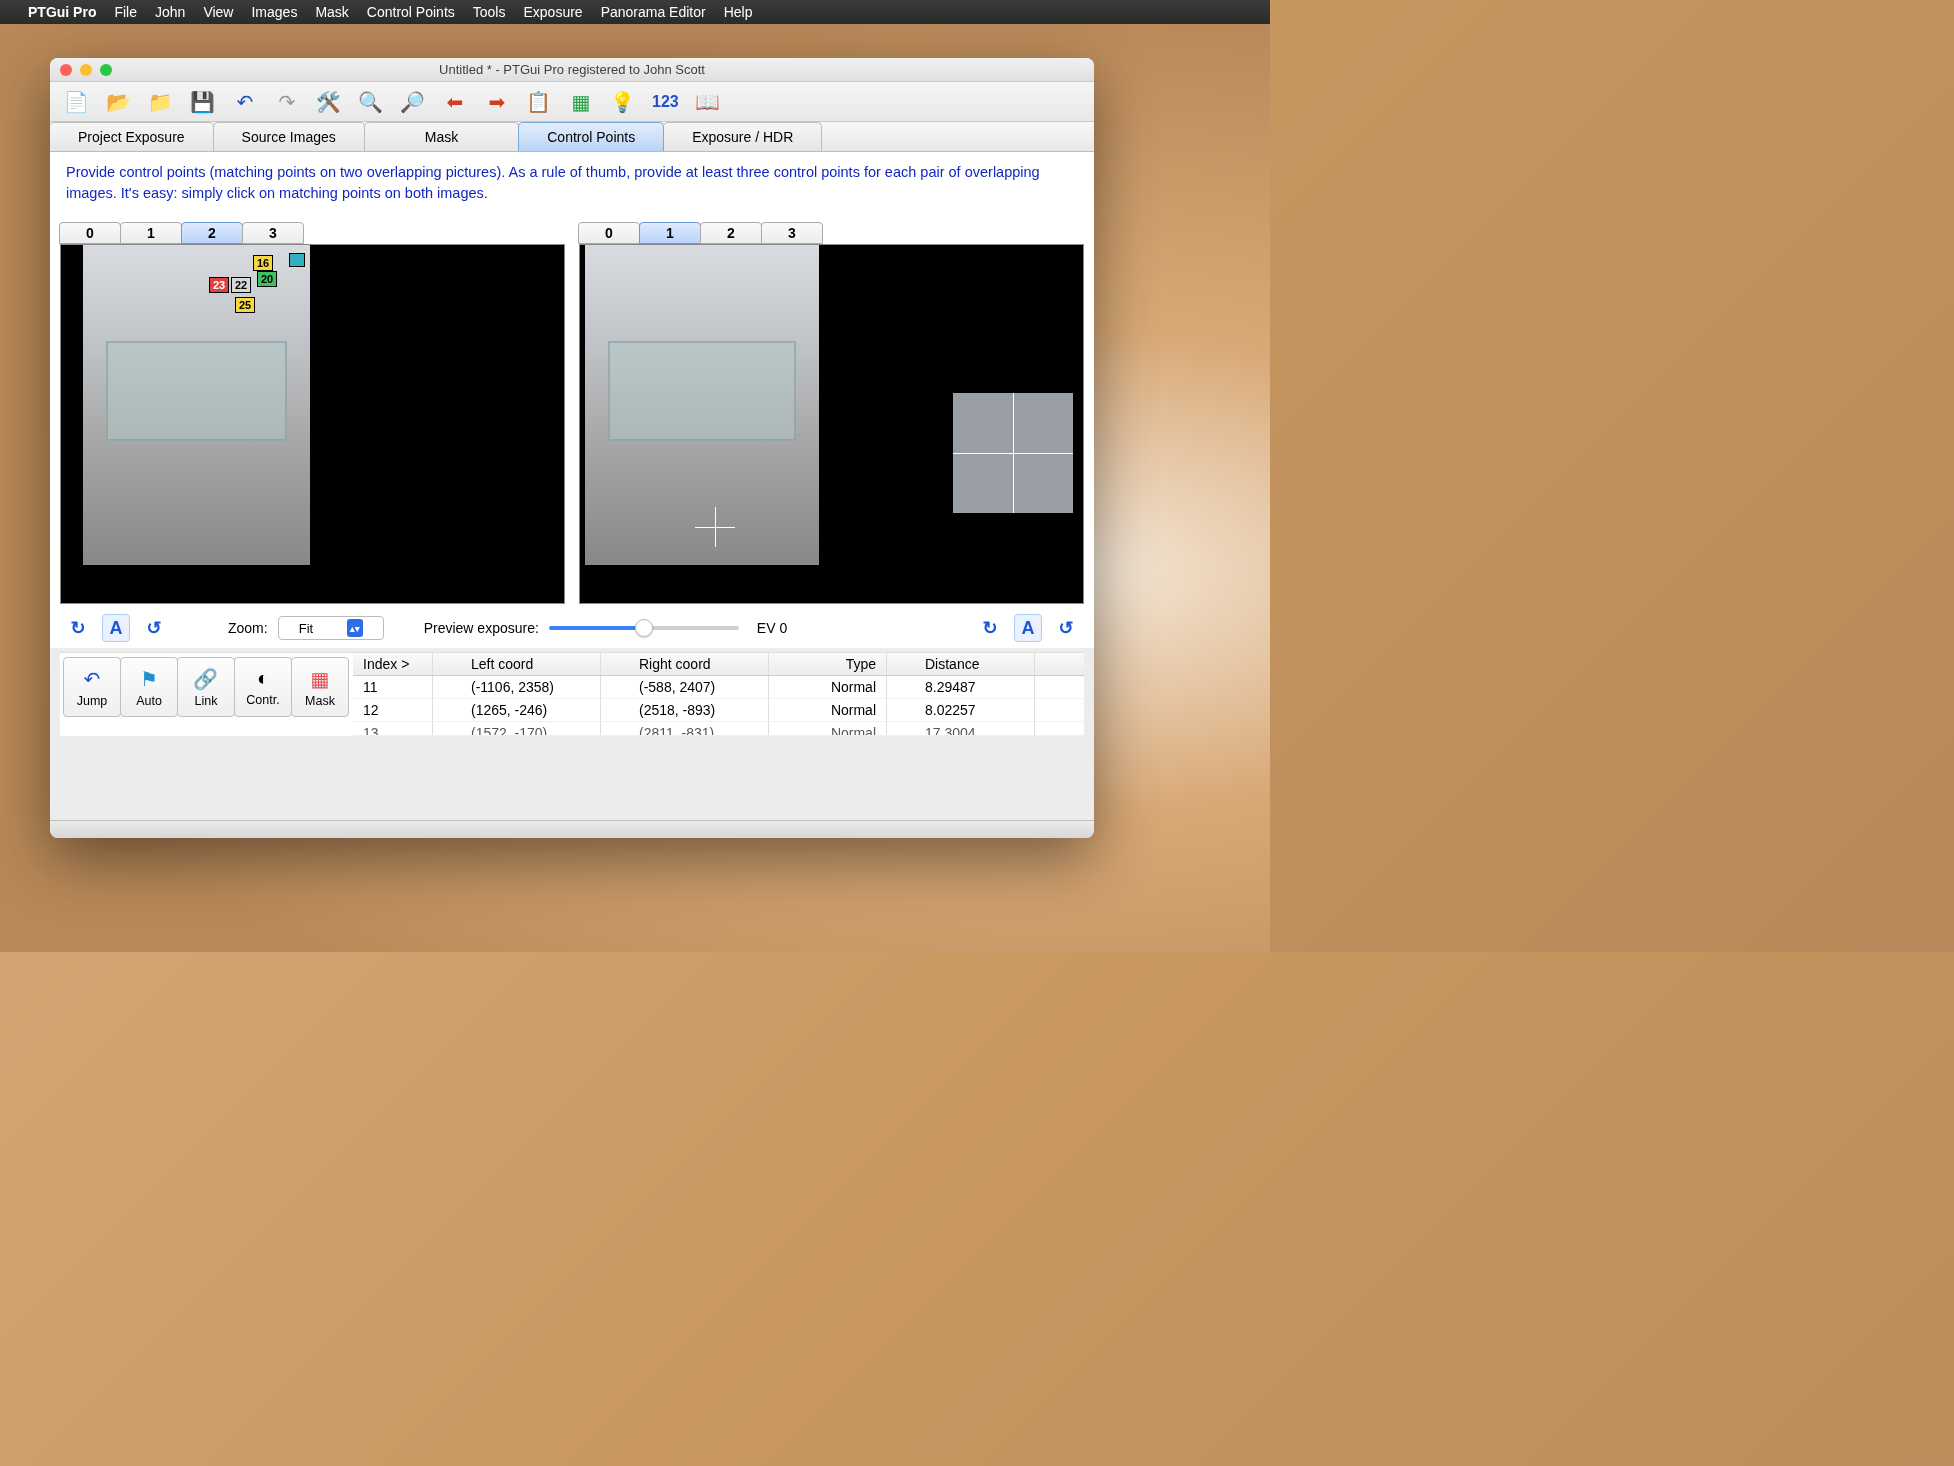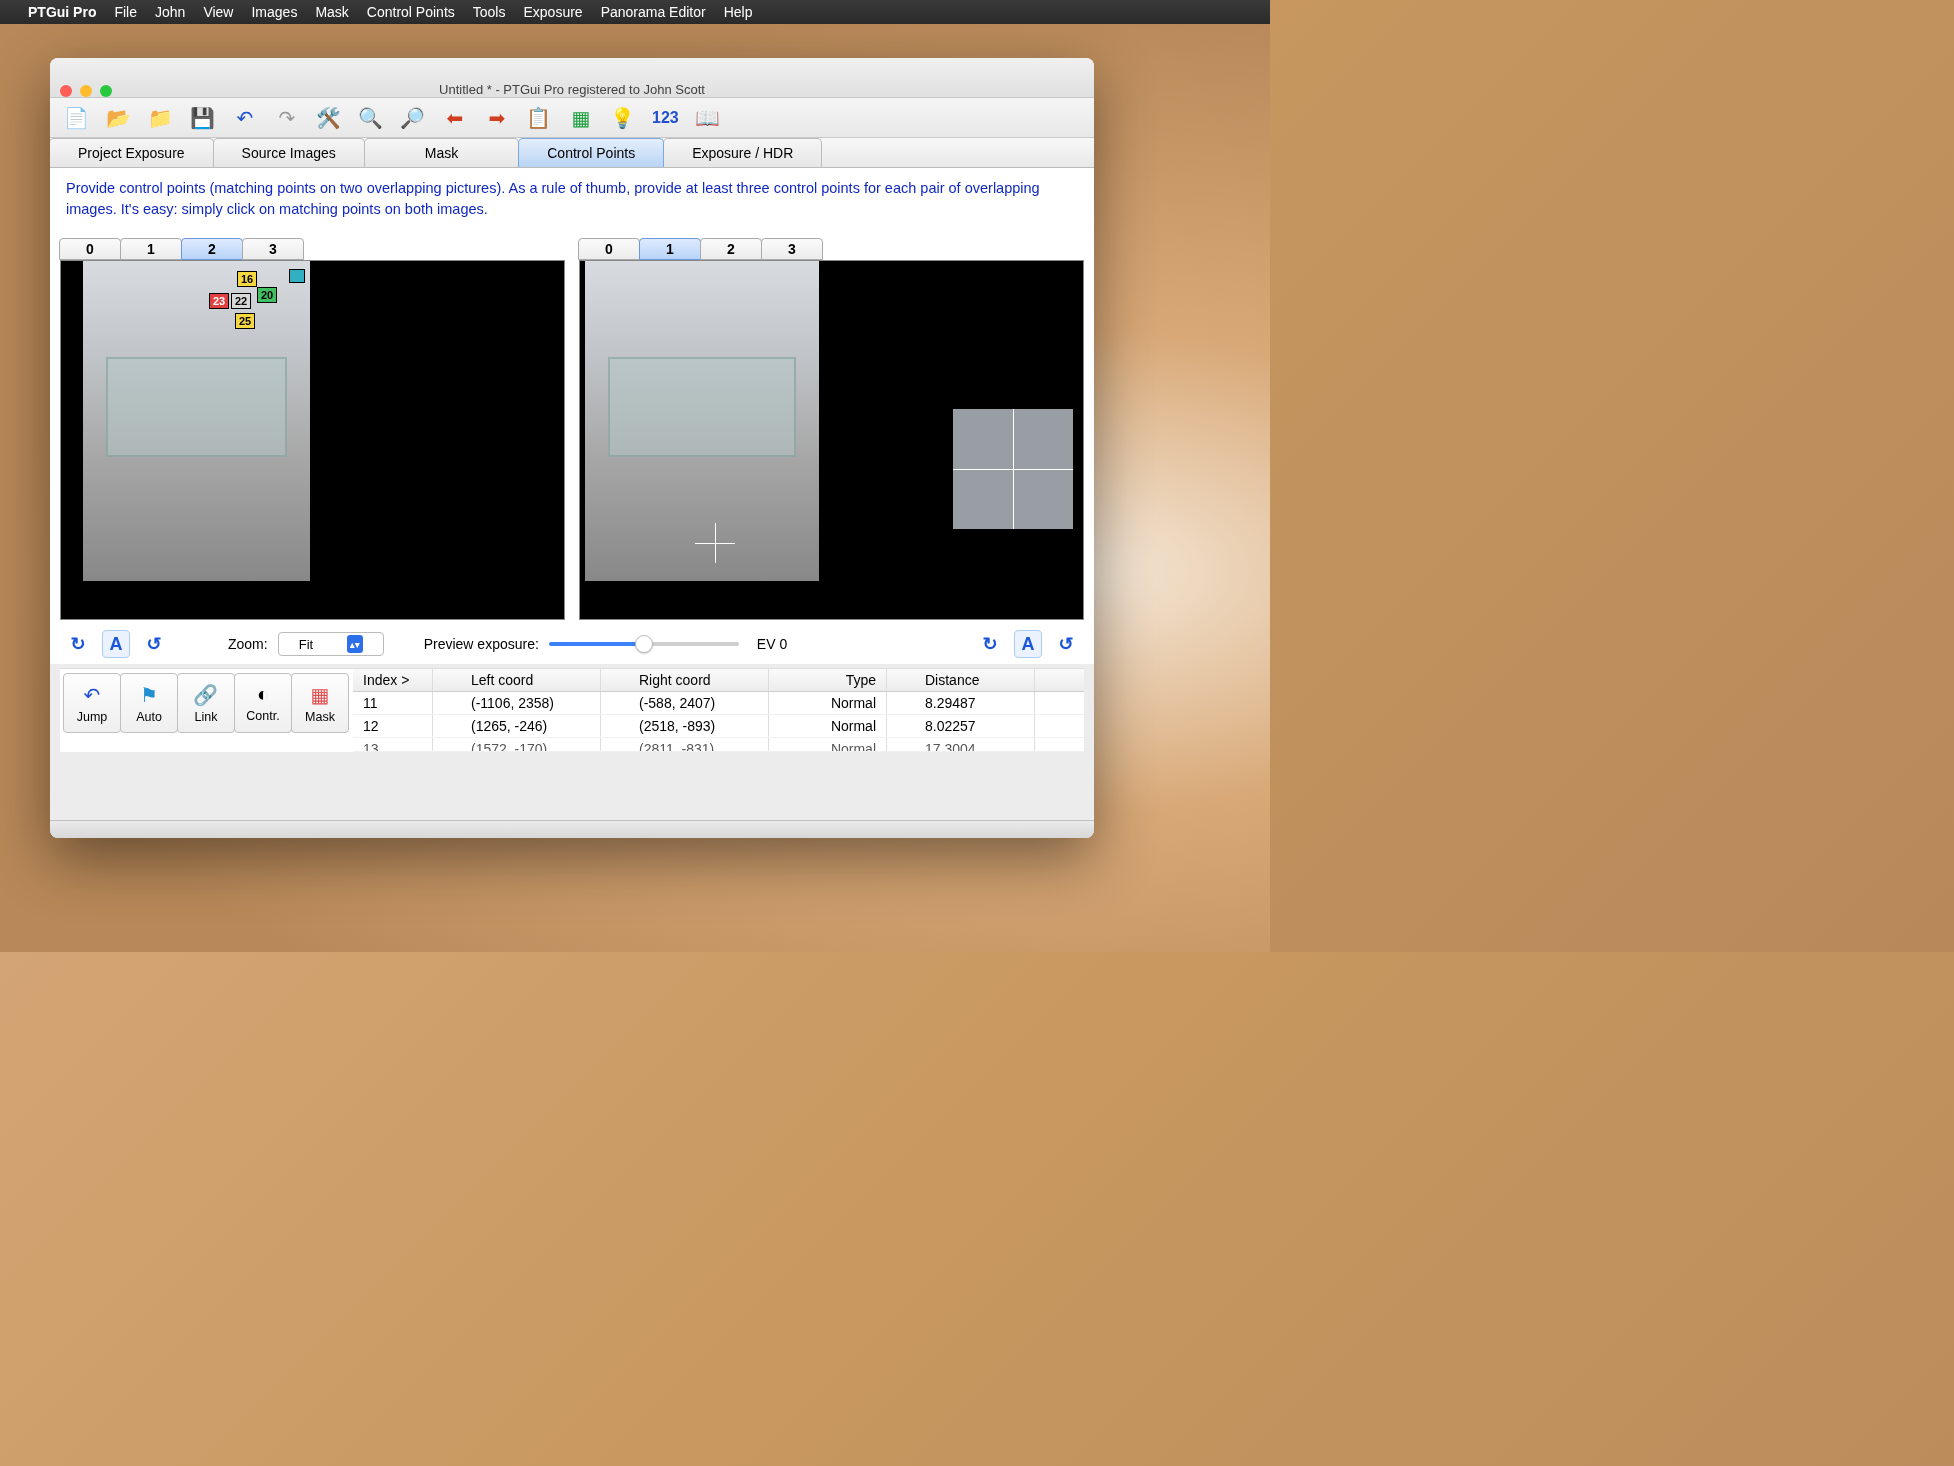--- a/index.html
+++ b/index.html
@@ -3,21 +3,21 @@
 <meta charset="utf-8">
 <style>
 * { margin: 0; padding: 0; box-sizing: border-box; font-family: -apple-system, "Helvetica Neue", Arial, sans-serif; }
 body { width: 1270px; height: 952px; background: linear-gradient(135deg, #d4a574 0%, #c89860 40%, #b8885a 100%); overflow: hidden; position: relative; }
 .desktop-bg { position: absolute; inset: 0; background: radial-gradient(ellipse at 85% 60%, #f5e8d8 0%, #d8a876 30%, #b88858 70%); }
 .menubar { position: relative; height: 24px; background: linear-gradient(#3a3a3a, #2a2a2a); display: flex; align-items: center; padding: 0 14px; color: #fff; font-size: 14px; z-index: 10; }
 .menubar .apple { font-size: 16px; margin-right: 14px; }
 .menubar .item { margin-right: 18px; cursor: default; }
 .menubar .item.bold { font-weight: 700; }
 .window { position: absolute; left: 50px; top: 58px; width: 1044px; height: 780px; background: #ececec; border-radius: 8px; box-shadow: 0 20px 60px rgba(0,0,0,.45); overflow: hidden; display: flex; flex-direction: column; }
-.titlebar { height: 40px; background: linear-gradient(#f0f0f0, #e0e0e0); display: flex; align-items: flex-end; padding: 0 10px; border-bottom: 1px solid #c8c8c8; position: relative; }
+.titlebar { height: 24px; background: linear-gradient(#f0f0f0, #e0e0e0); display: flex; align-items: center; padding: 0 10px; border-bottom: 1px solid #c8c8c8; position: relative; }
 .tlights { display: flex; gap: 8px; }
 .tlight { width: 12px; height: 12px; border-radius: 50%; }
 .tl-close { background: #ff5f57; } .tl-min { background: #febc2e; } .tl-max { background: #28c840; }
 .titlebar .title { position: absolute; left: 0; right: 0; text-align: center; font-size: 13px; color: #404040; }
 .toolbar { height: 40px; background: linear-gradient(#f5f5f5, #e8e8e8); display: flex; align-items: center; padding: 0 14px; gap: 16px; border-bottom: 1px solid #c8c8c8; }
 .tbtn { width: 26px; height: 26px; display: flex; align-items: center; justify-content: center; font-size: 20px; cursor: pointer; }
 .tbtn.num { font-weight: 700; color: #2050d0; font-size: 16px; width: auto; }
 .tabs { height: 30px; background: linear-gradient(#f8f8f8, #e8e8e8); display: flex; border-bottom: 1px solid #bcbcbc; }
 .tab { padding: 0 28px; display: flex; align-items: center; font-size: 14px; border: 1px solid #bcbcbc; border-bottom: none; border-radius: 5px 5px 0 0; margin-left: -1px; background: linear-gradient(#f6f6f6, #e6e6e6); cursor: default; }
 .tab.active { background: linear-gradient(#e4eefb, #b9d4f5); border-color: #7aa8e0; position: relative; z-index: 1; }
@@ -123,21 +123,21 @@
   <div class="panels">
     <div class="panel">
       <div class="imgtabs">
         <div class="imgtab">0</div>
         <div class="imgtab">1</div>
         <div class="imgtab active">2</div>
         <div class="imgtab">3</div>
       </div>
       <div class="imgview">
         <div class="photo left"></div>
-        <div class="cp-marker" style="left:176px;top:10px;background:#f5d742">16</div>
+        <div class="cp-marker" style="left:192px;top:10px;background:#f5d742">16</div>
         <div class="cp-marker" style="left:148px;top:32px;background:#e04040;color:#fff">23</div>
         <div class="cp-marker" style="left:170px;top:32px;background:#d8d8d8">22</div>
         <div class="cp-marker" style="left:196px;top:26px;background:#40c060">20</div>
         <div class="cp-marker" style="left:174px;top:52px;background:#f5d742">25</div>
         <div class="cp-marker" style="left:228px;top:8px;background:#30b0c0;width:16px;height:14px"></div>
       </div>
     </div>
     <div class="panel">
       <div class="imgtabs">
         <div class="imgtab">0</div>

